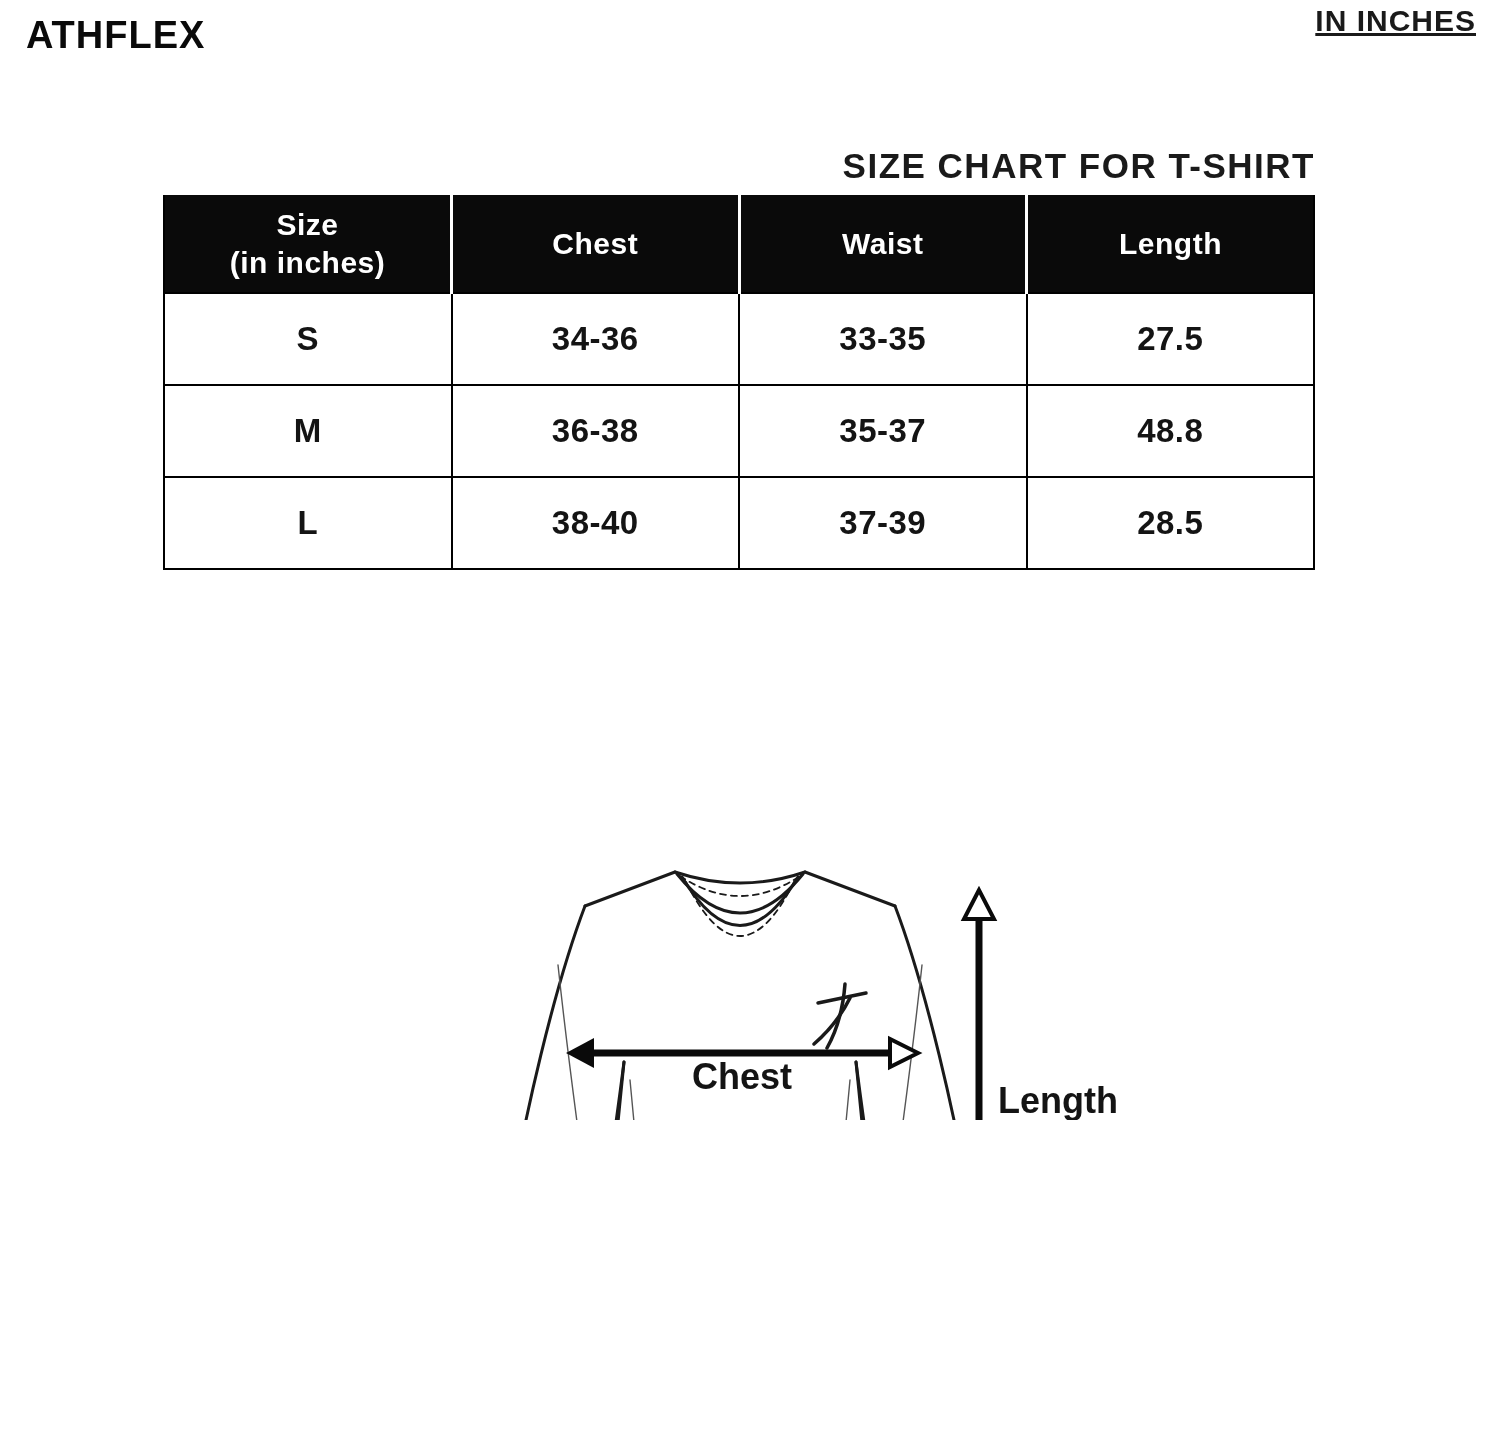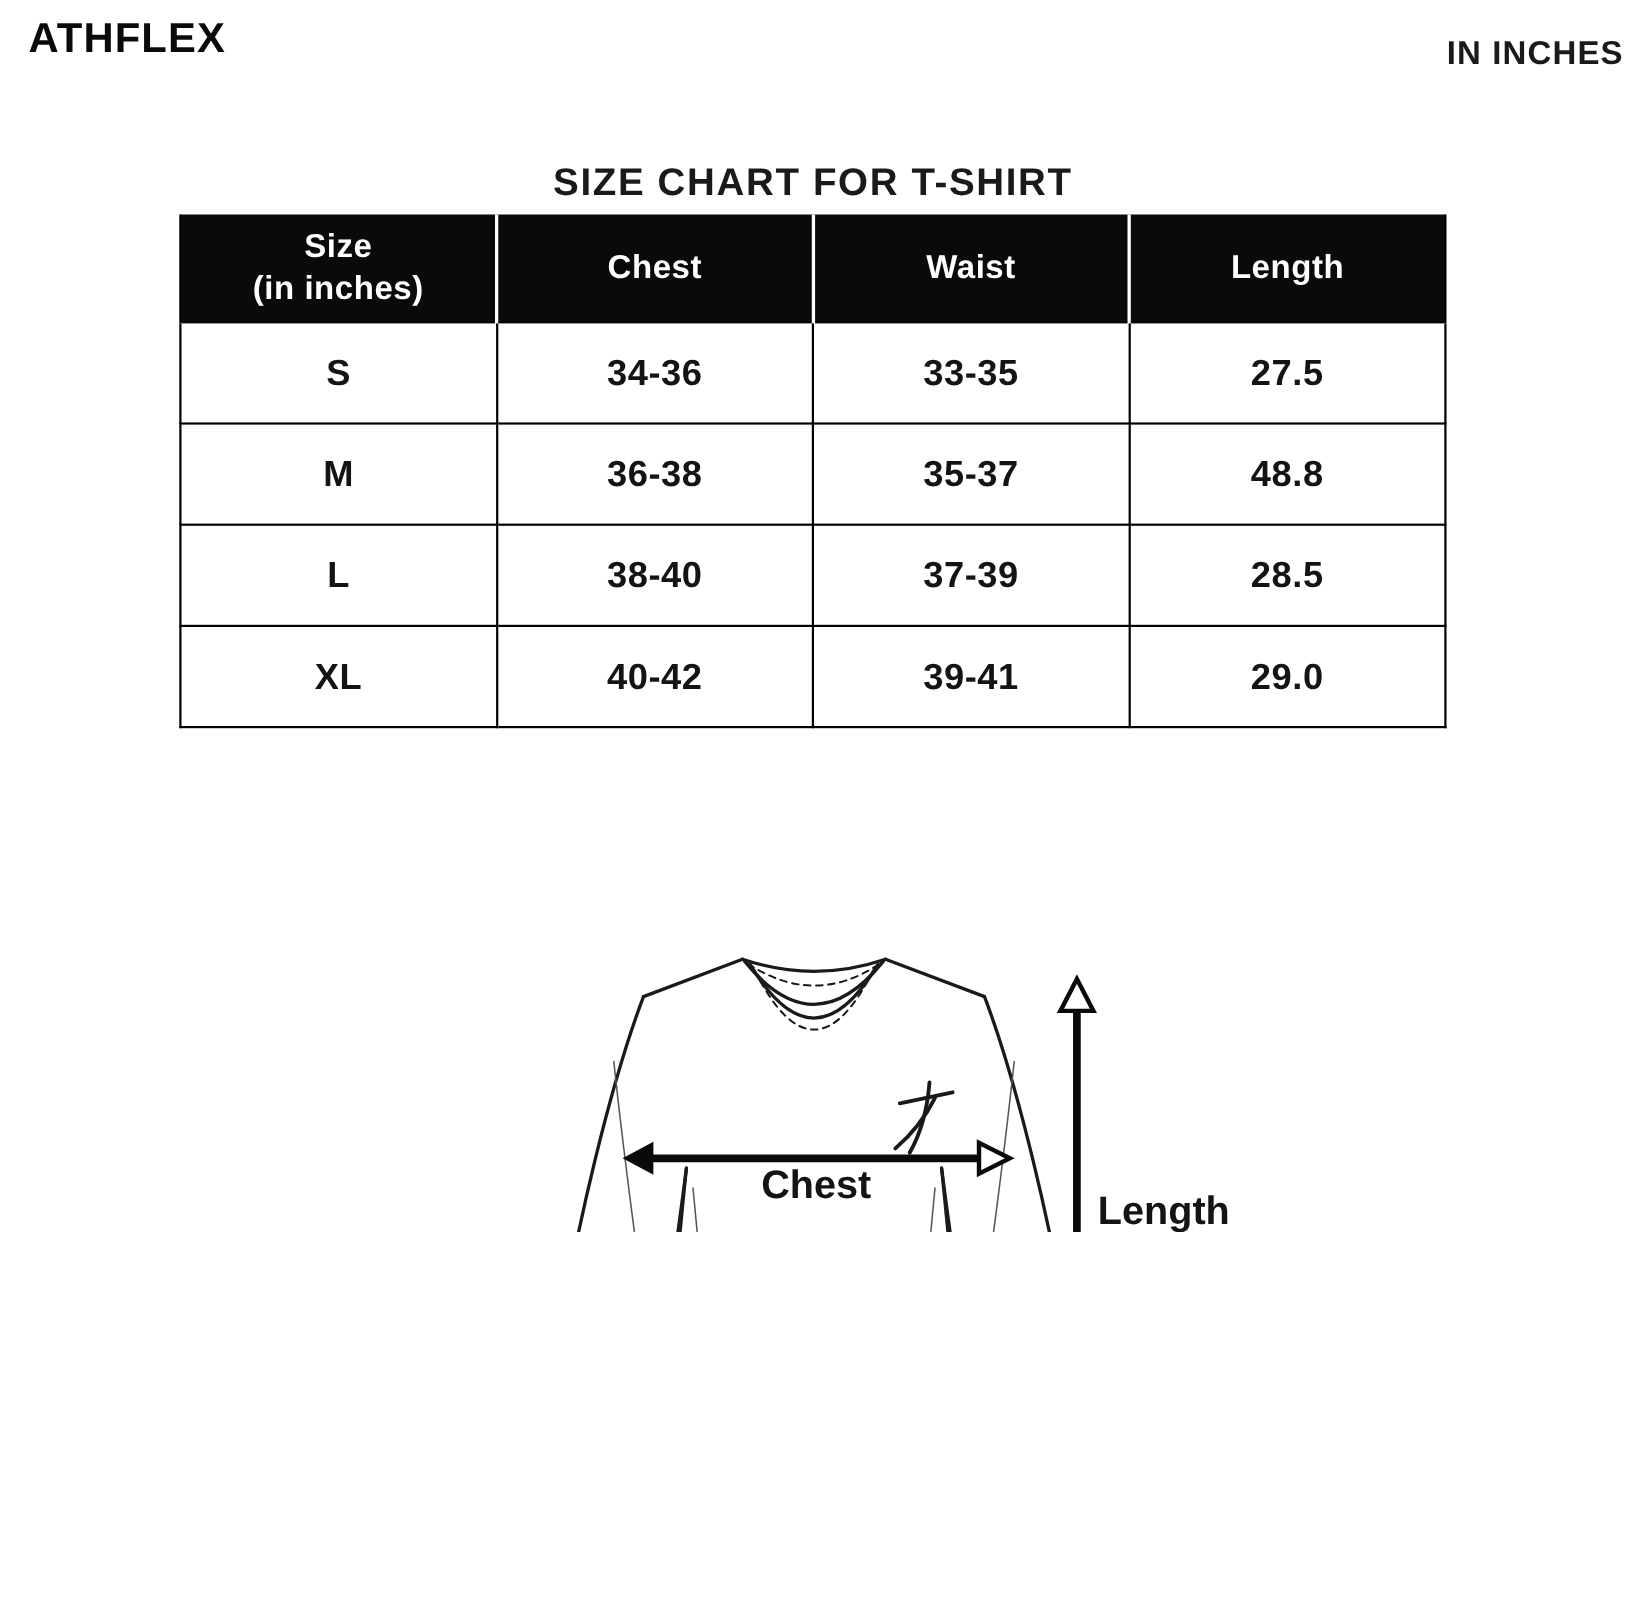--- a/index.html
+++ b/index.html
@@ -16,31 +16,32 @@
   .brand {
     position: absolute;
     left: 26px; top: 14px;
     font-size: 38px;
     font-weight: 900;
     letter-spacing: 1px;
     color: #0a0a0a;
   }
   .units {
     position: absolute;
-    right: 24px; top: 32px;
+    right: 24px; top: 4px;
     font-size: 30px;
     font-weight: 600;
     letter-spacing: 1px;
     color: #1a1a1a;
+    text-decoration: underline;
   }
   .title {
     position: absolute;
     left: 163px; top: 146px;
     width: 1152px;
-    text-align: center;
+    text-align: right;
     font-size: 35px;
     font-weight: 700;
     letter-spacing: 1.5px;
     color: #1a1a1a;
   }
   table.size-chart {
     position: absolute;
     left: 163px; top: 195px;
     width: 1152px;
     border-collapse: collapse;
@@ -119,26 +120,20 @@
         <td>36-38</td>
         <td>35-37</td>
         <td>48.8</td>
       </tr>
       <tr>
         <td>L</td>
         <td>38-40</td>
         <td>37-39</td>
         <td>28.5</td>
       </tr>
-      <tr>
-        <td>XL</td>
-        <td>40-42</td>
-        <td>39-41</td>
-        <td>29.0</td>
-      </tr>
     </tbody>
   </table>
 
   <svg class="illustration" viewBox="0 0 1500 1454" xmlns="http://www.w3.org/2000/svg">
 
     <g fill="none" stroke="#1a1a1a" stroke-width="3" stroke-linecap="round" stroke-linejoin="round">
 
       <path d="M 675 872 L 585 906"></path>
       <path d="M 805 872 L 895 906"></path>
 

